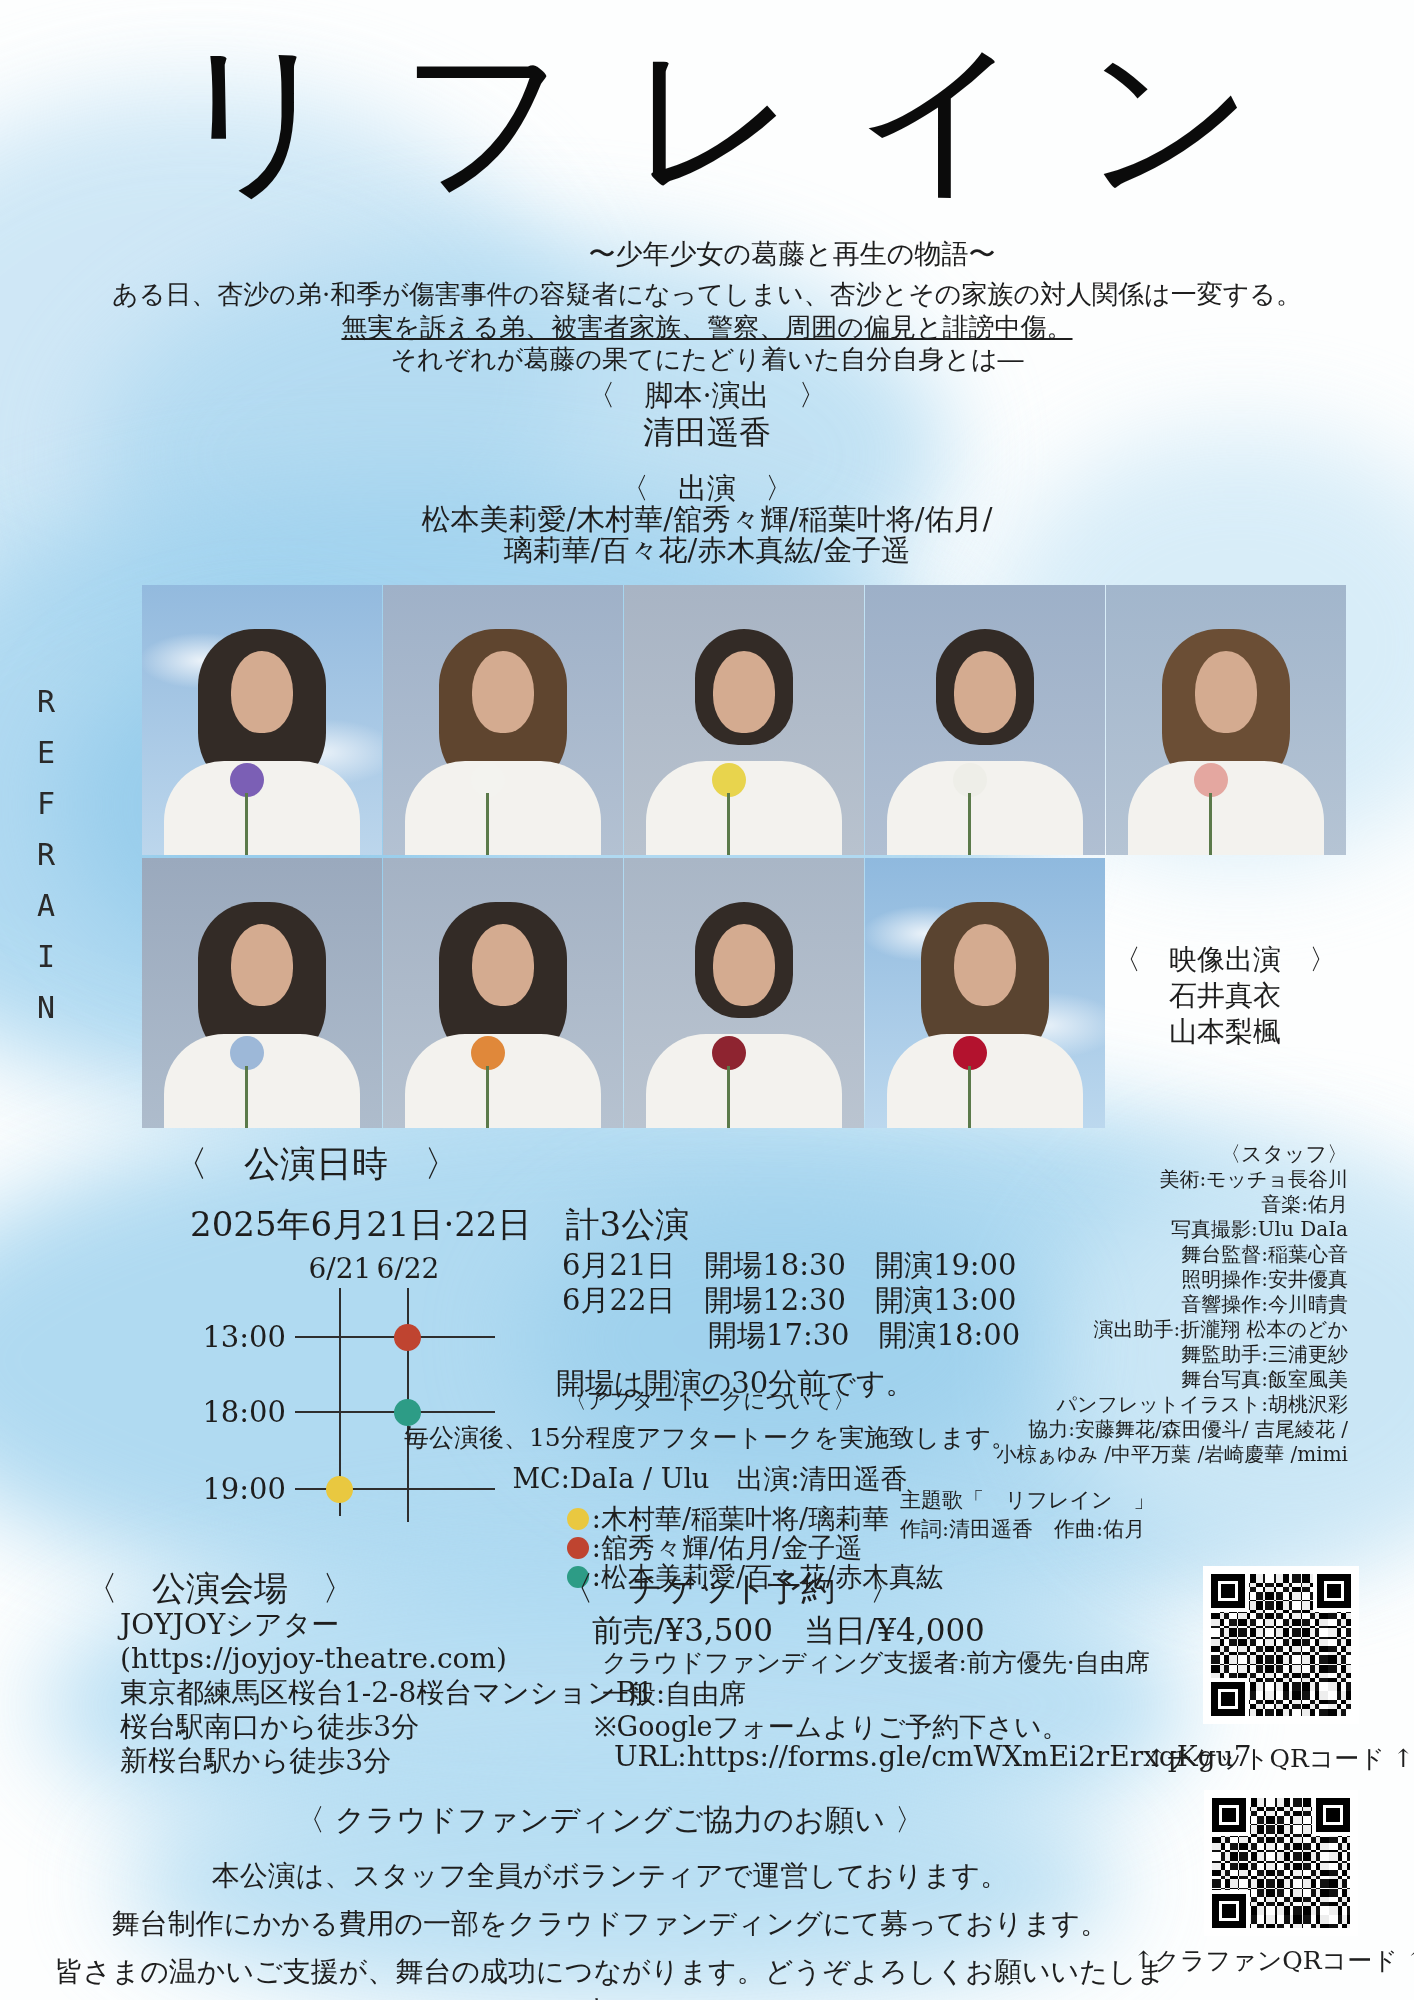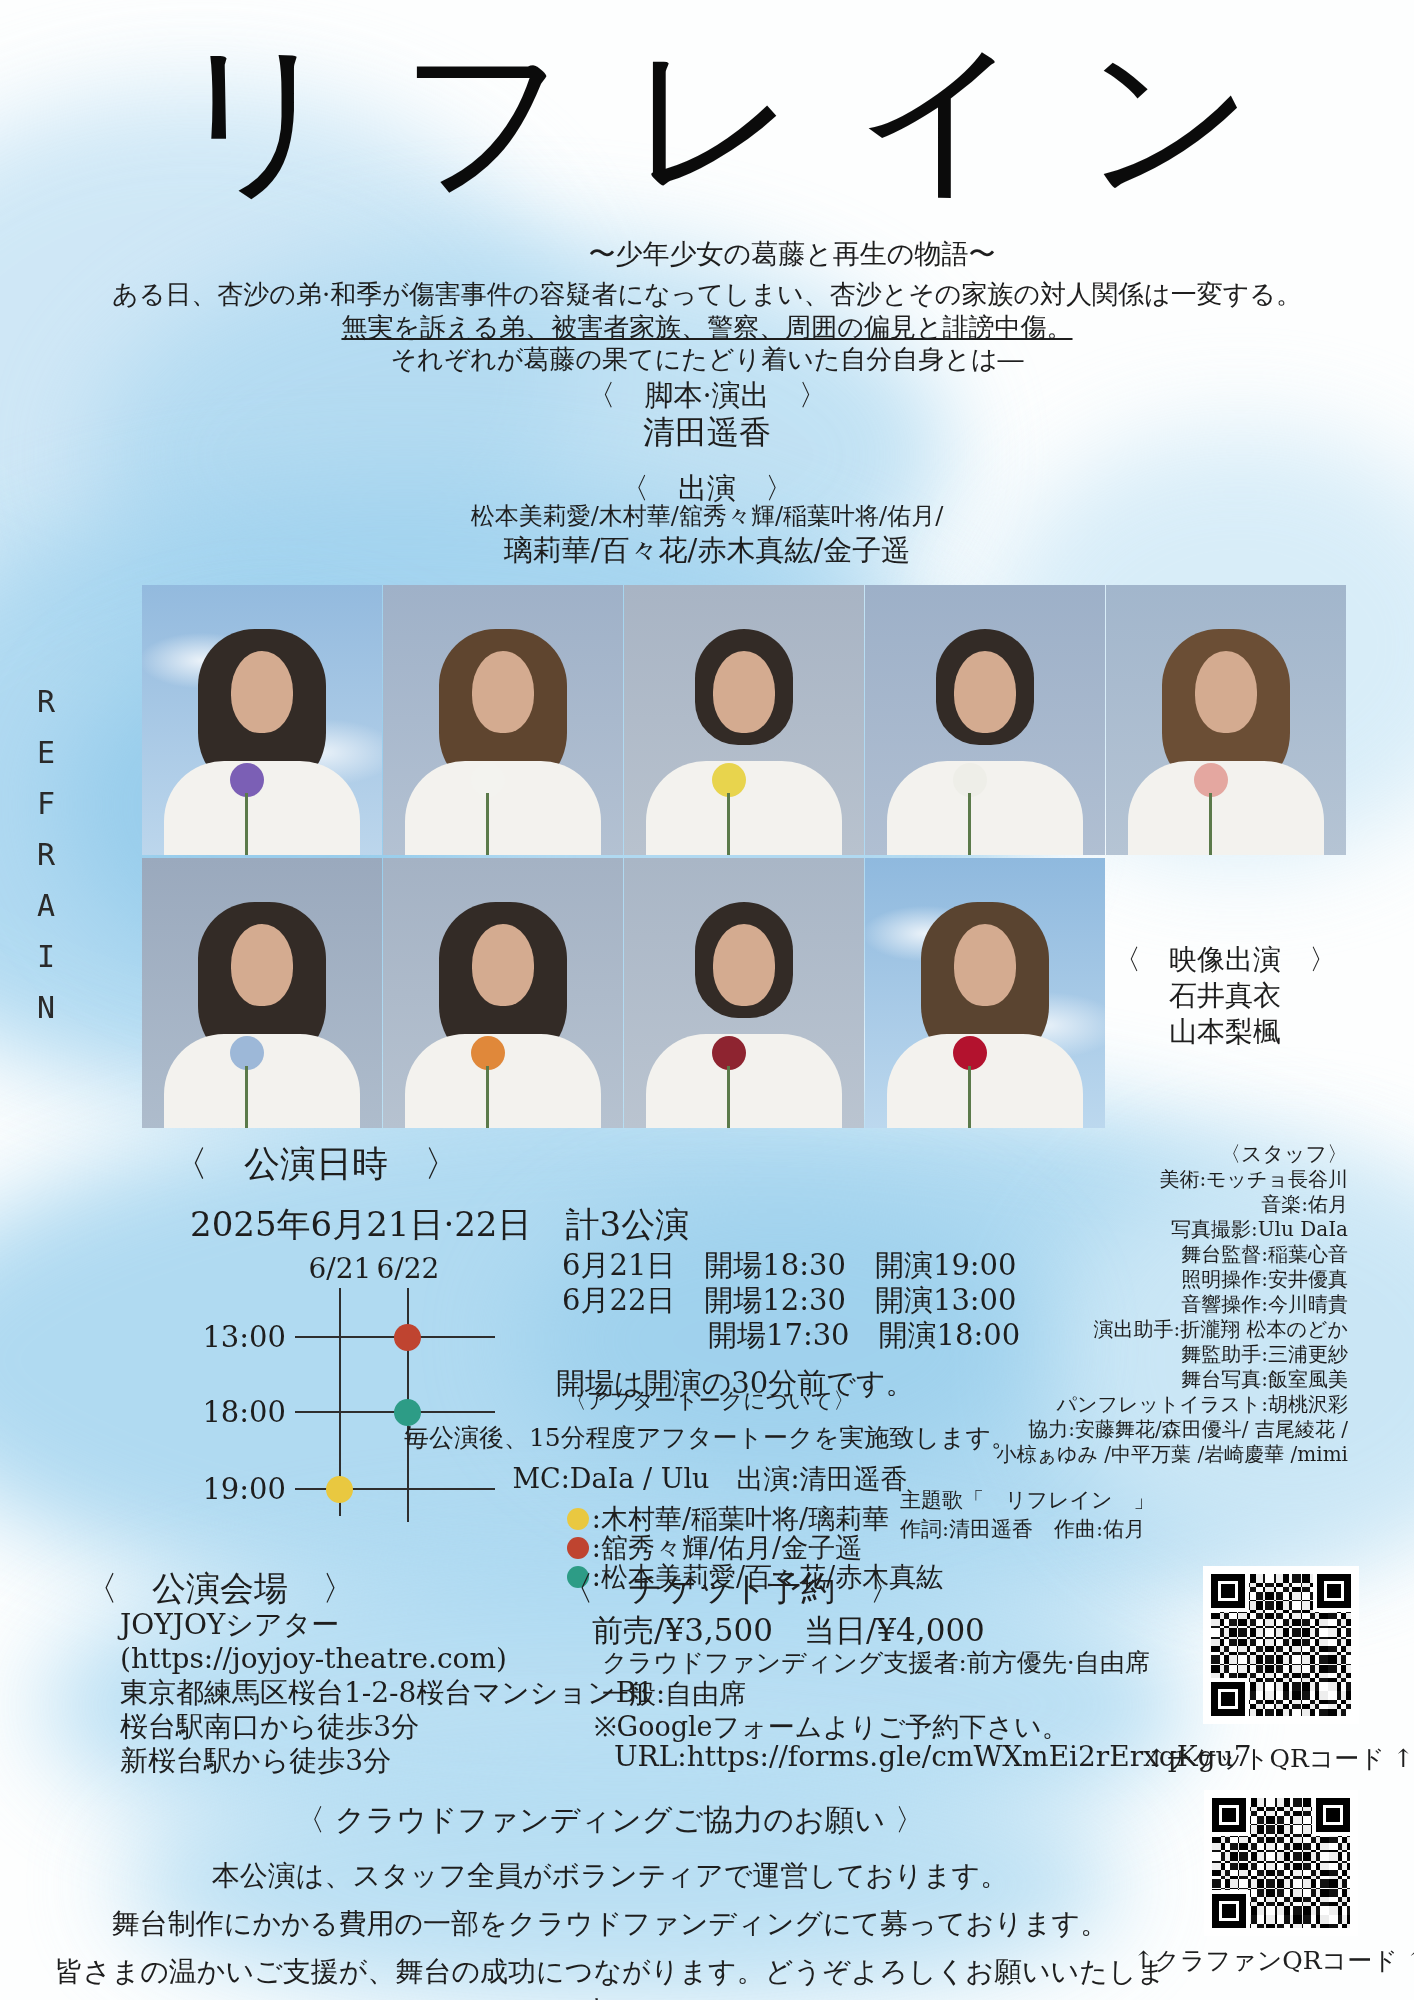--- a/index.html
+++ b/index.html
@@ -23,21 +23,21 @@
 
   
   .title{top:34px;font-size:168px;line-height:1;letter-spacing:56px;padding-left:56px;color:#0b0b0b;margin-left:12px;}
   .subtitle{top:236px;font-size:27px;padding-left:170px;}
   .syn1{top:277px;font-size:26px;}
   .syn2{top:310px;font-size:26px;text-decoration:underline;}
   .syn3{top:342px;font-size:26px;}
   .script-hdr{top:376px;font-size:29px;}
   .script-name{top:411px;font-size:32px;}
   .cast-hdr{top:469px;font-size:29px;}
-  .cast1{top:500px;font-size:24px;}
+  .cast1{top:500px;font-size:29px;}
   .cast2{top:531px;font-size:29px;}
 
   
   .refrain{left:24px;top:676px;width:44px;text-align:center;
            font-family:"DejaVu Sans Mono",monospace;font-size:30px;line-height:51px;color:#2a2a2a;}
 
   
   .photo{position:absolute;width:240px;height:270px;overflow:hidden;}
   .photo .sky{position:absolute;inset:0;}
   .photo .hair{position:absolute;left:50%;top:44px;transform:translateX(-50%);width:98px;height:116px;

